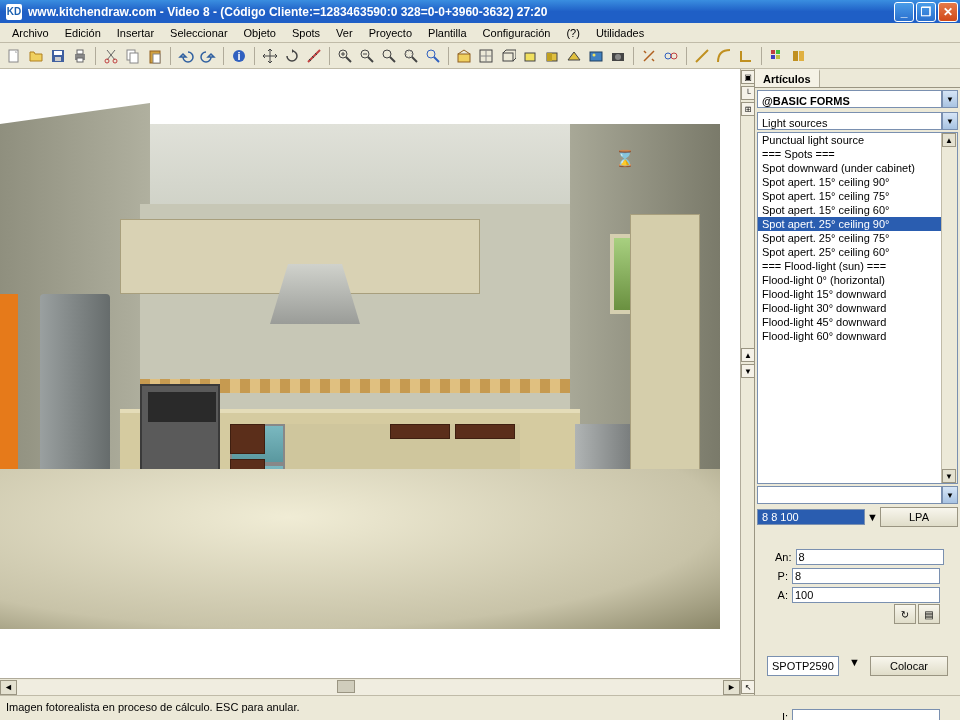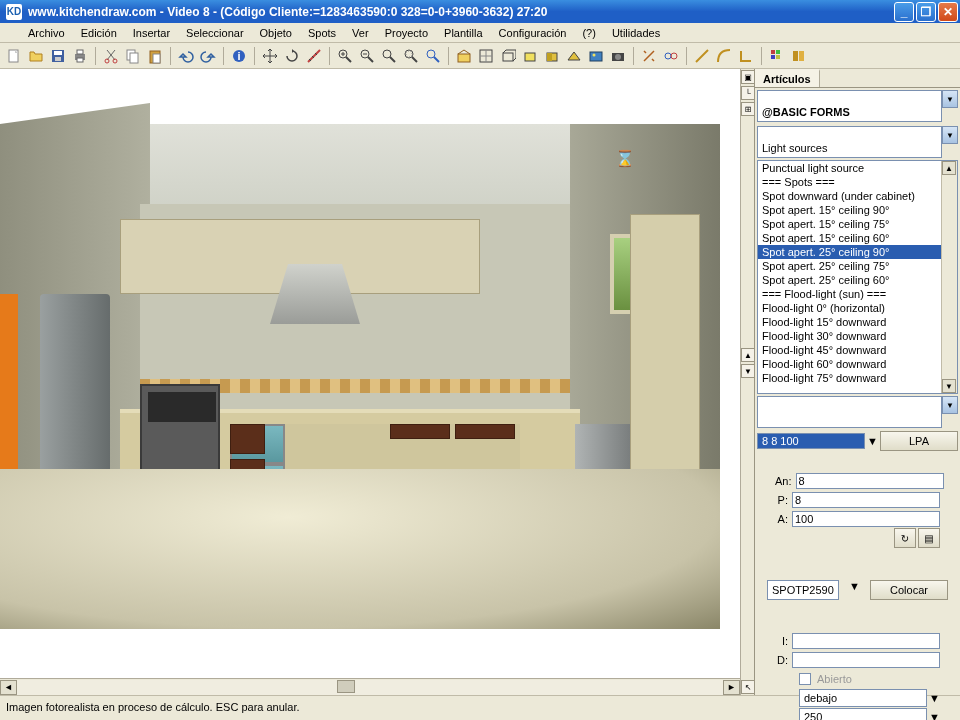--- a/index.html
+++ b/index.html
@@ -7,21 +7,21 @@
 
 
 .titlebar { height: 23px; background: linear-gradient(to bottom, #3a8ee0 0%, #1f5fc6 50%, #1f5fc6 100%); display: flex; align-items: center; padding: 0 2px 0 6px; color: #fff; }
 .titlebar .kd-logo { width: 16px; height: 16px; background: #fff; color: #1a5fb0; font-weight: bold; font-size: 10px; display: flex; align-items: center; justify-content: center; margin-right: 6px; border-radius: 2px; }
 .titlebar .title { flex: 1; font-weight: bold; font-size: 12px; }
 .titlebar .winbtns { display: flex; gap: 2px; }
 .titlebar .winbtn { width: 20px; height: 20px; border: 1px solid #fff; border-radius: 3px; display: flex; align-items: center; justify-content: center; font-weight: bold; font-size: 12px; color: #fff; background: linear-gradient(#4a9de8,#2a6fce); cursor: default; }
 .titlebar .winbtn.close { background: linear-gradient(#e67a4a,#d14a1a); }
 
 
-.menubar { height: 20px; background: #ece9d8; border-bottom: 1px solid #c0bba8; display: flex; align-items: center; padding: 0 20px; }
+.menubar { height: 20px; background: #ece9d8; border-bottom: 1px solid #c0bba8; display: flex; align-items: center; padding: 0 4px; }
 .menubar .menuitem { padding: 2px 8px; cursor: default; }
 
 
 .toolbar { height: 26px; background: #ece9d8; border-bottom: 1px solid #c0bba8; display: flex; align-items: center; padding: 0 4px; gap: 2px; }
 .toolbar .tbtn { width: 20px; height: 20px; display: flex; align-items: center; justify-content: center; cursor: default; border: 1px solid transparent; }
 .toolbar .sep { width: 1px; height: 18px; background: #b0ab9a; margin: 0 3px; }
 .tbtn svg { width: 16px; height: 16px; }
 
 
 .main { display: flex; height: 626px; }
@@ -58,21 +58,21 @@
 .hscroll .arrow { width: 17px; height: 15px; background: #e4e1d0; border: 1px solid #9a9582; display:flex;align-items:center;justify-content:center;font-size:9px;cursor:default;}
 .hscroll .track { flex: 1; height: 15px; background: #f0ede0; position: relative; }
 .hscroll .thumb { position: absolute; left: 320px; width: 18px; height: 13px; top: 0; background: #d0cdbc; border: 1px solid #9a9582; }
 
 
 .sidepanel { width: 206px; background: #ece9d8; border-left: 1px solid #9a9582; display: flex; flex-direction: column; }
 .panel-tabs { height: 20px; background: #ece9d8; display: flex; border-bottom: 1px solid #9a9582;}
 .panel-tab { padding: 2px 8px; border-right: 1px solid #b0ab9a; background: #f5f2e6; font-weight: bold; border-top:2px solid #f5f2e6;}
 
 .dropdown { display: flex; margin: 2px; }
-.dropdown input, .dropdown .sel { flex: 1; height: 28px; border: 1px solid #7a90b0; background: #fff; padding: 15px 4px; font-size: 11px; font-weight: bold; color: #000; }
+.dropdown input, .dropdown .sel { flex: 1; height: 18px; border: 1px solid #7a90b0; background: #fff; padding: 4px 4px; font-size: 11px; font-weight: bold; color: #000; }
 .dropdown .sel.normal { font-weight: normal; }
 .dropdown .dbtn { width: 16px; height: 18px; background: linear-gradient(#d6e5f6,#a8c3e2); border: 1px solid #7a90b0; display:flex;align-items:center;justify-content:center;font-size:8px;cursor:default;}
 
 .listbox { flex: 1; margin: 0 2px; border: 1px solid #7a90b0; background: #fff; overflow: hidden; position: relative; }
 .listbox .items { overflow-y: auto; height: 100%; }
 .listbox .item { padding: 1px 4px; white-space: nowrap; cursor: default; font-size:11px;}
 .listbox .item.selected { background: #2a5db0; color: #fff; }
 .listbox .vscroll{position:absolute;right:0;top:0;width:16px;height:100%;background:#ece9d8;border-left:1px solid #c0bba8;}
 .listbox .vscroll .sar{width:14px;height:14px;background:#e4e1d0;border:1px solid #9a9582;display:flex;align-items:center;justify-content:center;font-size:8px;position:absolute;}
 
@@ -388,38 +388,37 @@
 
     <div class="dropdown">
       <div class="sel">@BASIC FORMS</div>
       <div class="dbtn">▼</div>
     </div>
     <div class="dropdown">
       <div class="sel normal">Light sources</div>
       <div class="dbtn">▼</div>
     </div>
 
-    <div class="listbox" style="height:234px;flex:none;">
+    <div class="listbox" style="height:352px;flex:none;">
       <div class="items" id="listitems">
           <div class="item">Punctual light source</div>
           <div class="item">=== Spots ===</div>
           <div class="item">Spot downward (under cabinet)</div>
           <div class="item">Spot apert. 15° ceiling 90°</div>
           <div class="item">Spot apert. 15° ceiling 75°</div>
           <div class="item">Spot apert. 15° ceiling 60°</div>
           <div class="item selected">Spot apert. 25° ceiling 90°</div>
           <div class="item">Spot apert. 25° ceiling 75°</div>
           <div class="item">Spot apert. 25° ceiling 60°</div>
           <div class="item">=== Flood-light (sun) ===</div>
           <div class="item">Flood-light 0° (horizontal)</div>
           <div class="item">Flood-light 15° downward</div>
           <div class="item">Flood-light 30° downward</div>
           <div class="item">Flood-light 45° downward</div>
           <div class="item">Flood-light 60° downward</div>
-          <div class="item">Flood-light 75° downward</div>
         </div>
       <div class="vscroll">
         <div class="sar" style="top:0">▲</div>
         <div class="sar" style="bottom:0">▼</div>
       </div>
     </div>
 
     <div class="dropdown">
       <div class="sel normal" style="background:#fff;"></div>
       <div class="dbtn">▼</div>

